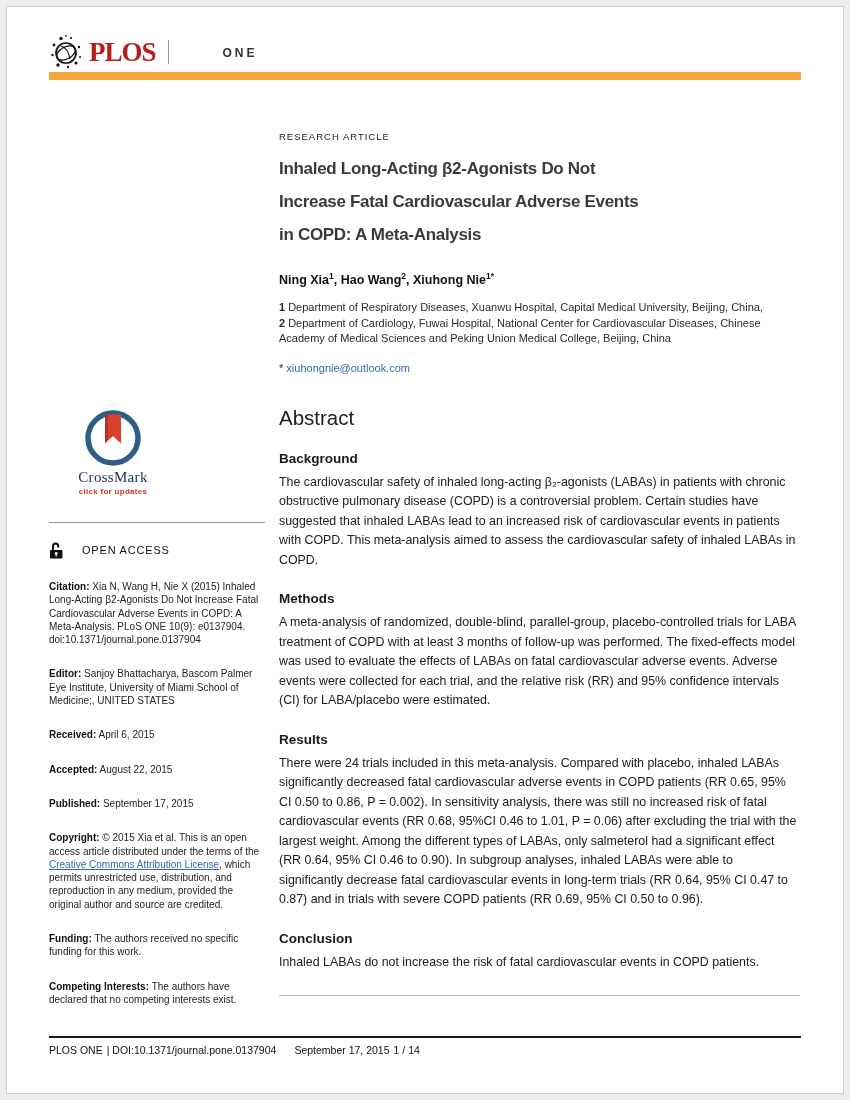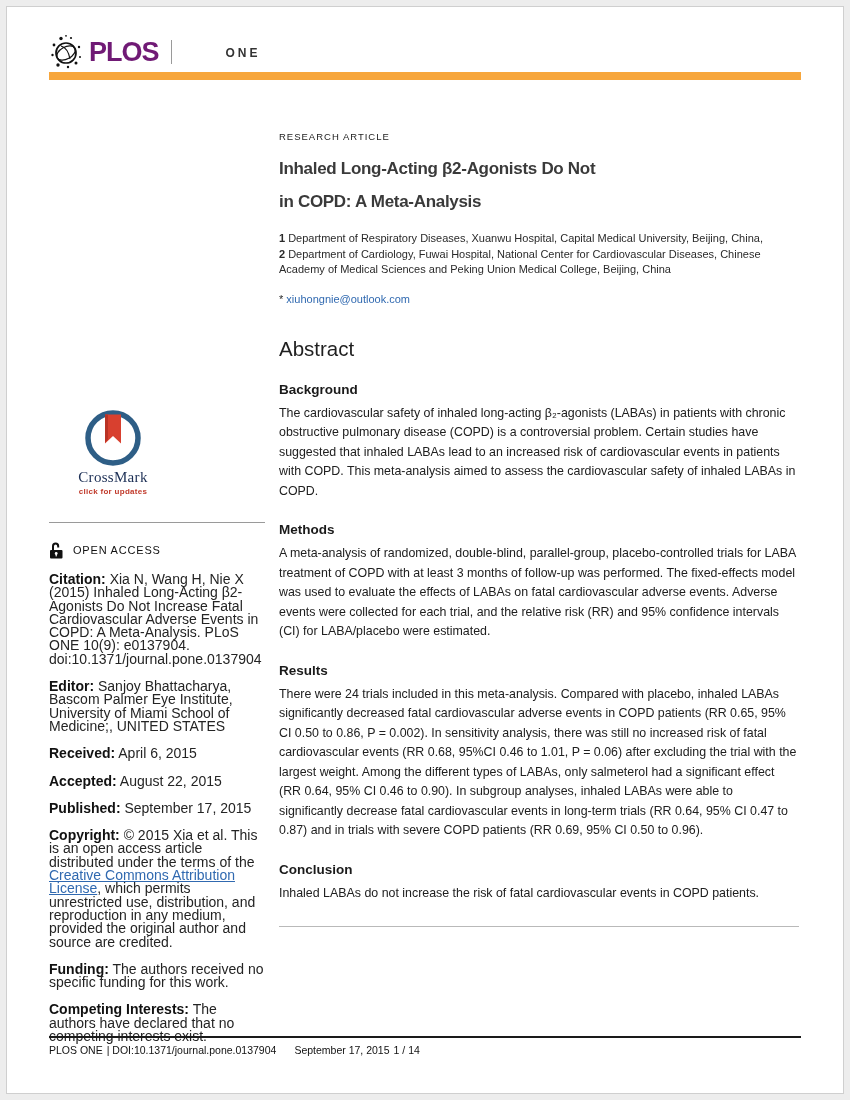--- a/index.html
+++ b/index.html
@@ -1,21 +1,21 @@
 <!DOCTYPE html>
 <html><head>
 <meta charset="utf-8">
 <style>
   html,body{margin:0;padding:0;width:850px;height:1100px;background:#ededed;overflow:hidden;}
   *{box-sizing:border-box;}
   .page{position:absolute;left:6px;top:6px;width:838px;height:1088px;background:#ffffff;border:1px solid #cfcfcf;font-family:"Liberation Sans",sans-serif;color:#202020;}
 
   
   .masthead{position:absolute;left:42px;top:26px;height:38px;display:flex;align-items:center;}
-  .plos-word{font-family:Liberation Sans, sans-serif;font-weight:bold;font-size:27px;letter-spacing:-1px;color:#701a75;margin-left:6px;}
+  .plos-word{font-family:Liberation Serif, serif;font-weight:bold;font-size:27px;letter-spacing:-1px;color:#b91c1c;margin-left:6px;}
   .mast-divider{width:1px;height:24px;background:#9a9a9a;margin:0 10px 0 12px;}
   .one-word{font-size:12px;letter-spacing:3px;color:#333;font-weight:bold;padding-top:2px;margin-left:44px;}
   .orange-bar{position:absolute;left:42px;top:65px;width:752px;height:8px;background:#F7A63C;}
 
   
   .main-col{position:absolute;left:272px;top:124px;width:520px;}
   .kicker{font-size:9.5px;letter-spacing:1px;color:#222;margin:0;}
   .title{margin:10px 0 0 0;font-size:17px;font-weight:bold;letter-spacing:-0.3px;line-height:33px;color:#3a3a3a;}
   .title span{display:block;white-space:nowrap;}
   .authors{margin:20px 0 0 0;font-size:12.5px;font-weight:bold;color:#111;}
@@ -30,23 +30,23 @@
   .sec-heading{margin:21px 0 0 0;font-size:13.5px;font-weight:bold;color:#1a1a1a;}
   .sec-text{margin:7px 0 0 0;font-size:12.4px;line-height:19.5px;color:#202020;}
   .end-rule{margin-top:23px;border-top:1px solid #b9b9b9;height:0;width:100%;}
 
   
   .sidebar{position:absolute;left:42px;top:402px;width:216px;}
   .crossmark{width:128px;display:flex;flex-direction:column;align-items:center;cursor:pointer;}
   .cm-word{font-family:"Liberation Serif",serif;font-size:15px;color:#1c2f55;margin-top:2px;letter-spacing:0.3px;text-align:right;}
   .cm-tag{font-size:8px;font-weight:bold;color:#C03A2B;margin-top:1px;letter-spacing:0.3px;}
   .side-rule{margin-top:26px;border-top:1px solid #9a9a9a;width:216px;height:0;}
-  .open-access{display:flex;align-items:center;margin-top:18px;gap:9px;}
+  .open-access{display:flex;align-items:center;margin-top:18px;gap:18px;}
   .oa-label{font-size:11px;letter-spacing:0.8px;color:#111;}
-  .side-block{margin-top:14px;font-size:14px;line-height:13.3px;color:#242424;}
+  .side-block{margin-top:21px;font-size:10px;line-height:13.3px;color:#242424;}
   .side-block b{color:#111;}
 
   
   .footer-rule{position:absolute;left:42px;top:1029px;width:752px;height:2px;background:#1a1a1a;}
   .footer-row{position:absolute;left:42px;top:1037px;width:752px;display:flex;justify-content:flex-start;font-size:10.5px;color:#111;}
   .footer-left span{margin-right:4px;}
   .footer-date{margin-left:14px;}
 </style>
 </head>
 <body>
@@ -114,23 +114,25 @@
     <p class="side-block"><b>Funding:</b> <span>The authors received no specific funding for this work.</span></p>
 
     <p class="side-block"><b>Competing Interests:</b> <span>The authors have declared that no competing interests exist.</span></p>
   </div>
 
   <div class="main-col">
     <p class="kicker">RESEARCH ARTICLE</p>
 
     <h1 class="title">
         <span>Inhaled Long-Acting β2-Agonists Do Not</span>
+        <span>Increase Fatal Cardiovascular Adverse Events</span>
         <span>in COPD: A Meta-Analysis</span>
       </h1>
 
+    <p class="authors"><span>Ning Xia</span><sup>1</sup><span>, Hao Wang</span><sup>2</sup><span>, Xiuhong Nie</span><sup>1*</sup></p>
 
     <p class="affiliations"><b>1</b><span>Department of Respiratory Diseases, Xuanwu Hospital, Capital Medical University, Beijing, China,</span> <b>2</b><span>Department of Cardiology, Fuwai Hospital, National Center for Cardiovascular Diseases, Chinese Academy of Medical Sciences and Peking Union Medical College, Beijing, China</span></p>
 
     <p class="contact-line"><span>*</span> <a class="link">xiuhongnie@outlook.com</a></p>
 
     <h2 class="abstract-heading">Abstract</h2>
 
     <h3 class="sec-heading">Background</h3>
     <p class="sec-text">The cardiovascular safety of inhaled long-acting β₂-agonists (LABAs) in patients with chronic obstructive pulmonary disease (COPD) is a controversial problem. Certain studies have suggested that inhaled LABAs lead to an increased risk of cardiovascular events in patients with COPD. This meta-analysis aimed to assess the cardiovascular safety of inhaled LABAs in COPD.</p>
 

